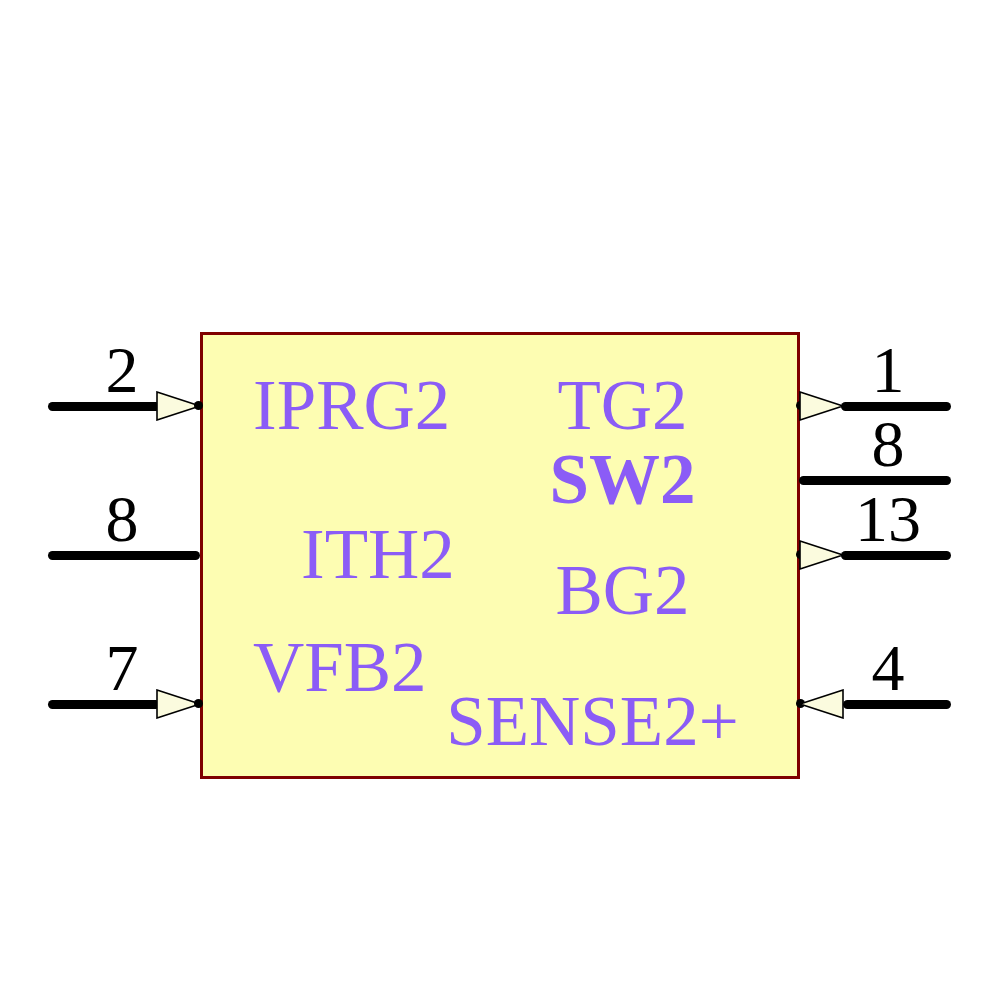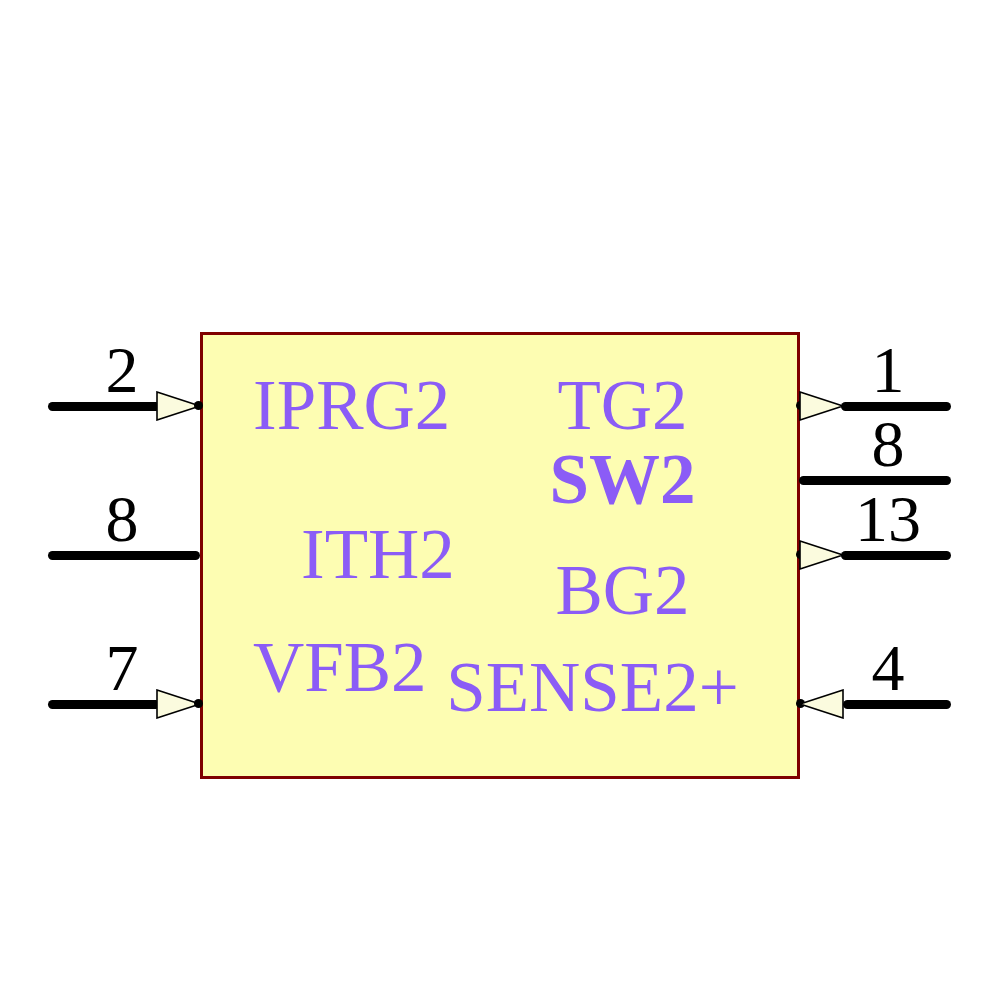--- a/index.html
+++ b/index.html
@@ -123,16 +123,16 @@
     <div class="pin-label align-right" style="left:500px; top:521px; width:245px;margin-top:36px;">BG2</div>
   </div>
 
   <div>
     <div class="pin-number" style="left:848px; top:635px;">4</div>
     <div class="pin-dot" style="left:796px; top:699px;"></div>
     <svg class="pin-arrow" style="left:799px; top:689px;" viewBox="0 0 45 30">
       <polygon points="44,1 44,29 1,15" fill="#FBFBDE" stroke="#000000" stroke-width="1.6"></polygon>
     </svg>
     <div class="pin-line" style="left:843px; top:700px; width:108px;"></div>
-    <div class="pin-label align-right" style="left:440px; top:654px; width:305px;">SENSE2+</div>
+    <div class="pin-label align-right" style="left:440px; top:688px; width:305px;">SENSE2+</div>
   </div>
 
 </div>
 
 </body></html>

